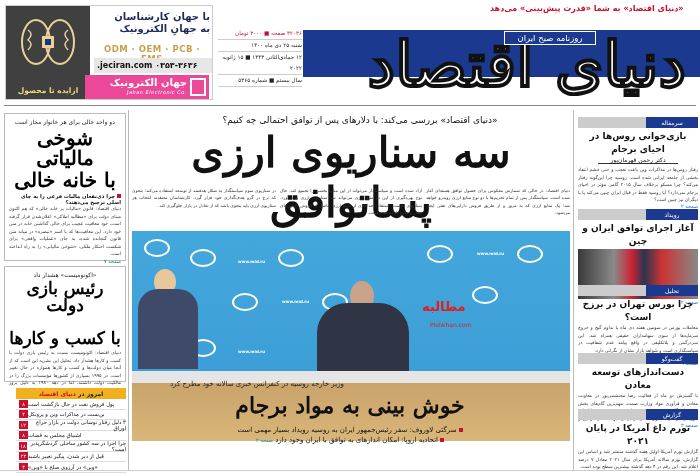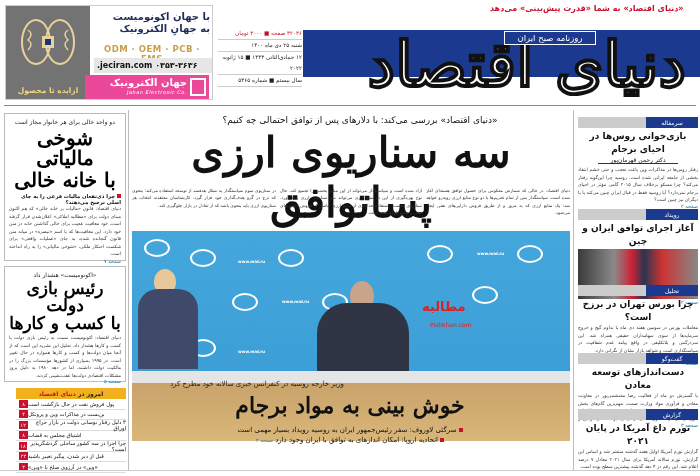--- a/index.html
+++ b/index.html
@@ -9,21 +9,21 @@
 
 #mast-bar{left:303px;top:30px;width:397px;height:47px;background:#1b3a8f}
 #mast-title{right:14px;top:4px;font-family:"DejaVu Serif",serif;font-size:62px;font-weight:bold;color:#fff;-webkit-text-stroke:2px #111;line-height:1;letter-spacing:-2px}
 #mast-slogan{left:490px;top:4px;font-size:8px;color:#c8102e;font-weight:bold}
 #mast-sub{left:504px;top:31px;width:92px;height:14px;border:1px solid #fff;color:#fff;font-size:8.5px;text-align:center;line-height:12px;background:#1b3a8f}
 #info{left:218px;top:28px;width:84px;font-size:5.6px;line-height:11px;color:#222}
 #info div{border-bottom:1px solid #ccc}
 #info .r{color:#c8102e}
 
 #ad{left:5px;top:5px;width:208px;height:95px;border:1px solid #ccc;overflow:hidden}
-#ad-left{left:0;top:0;width:84px;height:93px;background:#737373}
+#ad-left{left:0;top:0;width:84px;height:93px;background:#404040}
 #ad-brain{left:14px;top:10px;width:56px;height:52px}
 #ad-left-text{left:0;top:80px;width:84px;text-align:center;color:#f1d77a;font-size:7.5px;font-weight:bold}
 #ad-t1{left:88px;top:5px;width:116px;font-size:10px;font-weight:bold;color:#1f2a5a;line-height:12px}
 #ad-codes{left:88px;top:38px;width:116px;text-align:center;font-size:8.5px;font-weight:bold;color:#c8a04a;letter-spacing:.5px}
 #ad-url{left:88px;top:52px;width:118px;height:15px;background:#e6e6e6;font-size:8px;line-height:15px;padding-left:3px;color:#111;font-weight:bold}
 #ad-green{left:79px;top:69px;width:124px;height:36px;background:#ec4899;color:#fff}
 #ad-logo-txt{right:22px;top:2px;font-size:10px;font-weight:bold}
 #ad-logo-en{right:22px;top:14px;font-size:5px;font-style:italic;letter-spacing:.5px}
 #ad-logo-mark{right:3px;top:3px;width:16px;height:18px;border:2px solid #fff}
 
@@ -83,21 +83,21 @@
     <svg id="ad-brain" class="abs" viewBox="0 0 56 52">
       <ellipse cx="16" cy="26" rx="14" ry="22" fill="none" stroke="#e8d29a" stroke-width="2"></ellipse>
       <ellipse cx="40" cy="26" rx="14" ry="22" fill="none" stroke="#e8d29a" stroke-width="2"></ellipse>
       <path d="M8 14 q6 4 0 10 q6 4 0 10 M48 14 q-6 4 0 10 q-6 4 0 10" stroke="#e8d29a" fill="none" stroke-width="1.5"></path>
       <rect x="22" y="20" width="12" height="12" fill="#e8d29a"></rect>
       <rect x="25" y="23" width="6" height="6" fill="#1c3478"></rect>
     </svg>
     <div id="ad-left-text" class="abs">ازایده تا محصول</div>
   </div>
   <div id="ad-t1" class="abs rtl">
-    <div>با جهان اکونومیست</div>
+    <div>با جهان کارشناسان</div>
     <div>به جهانِ الکترونیک</div>
   </div>
   <div id="ad-codes" class="abs">ODM · OEM · PCB · EMS</div>
   <div id="ad-url" class="abs">.jeciran.com  ۰۳۵۳-۳۶۳۶</div>
   <div id="ad-green" class="abs">
     <div id="ad-logo-txt" class="abs">جهان الکترونیک</div>
     <div id="ad-logo-en" class="abs">Jahan Electronic Co.</div>
     <div id="ad-logo-mark" class="abs"></div>
   </div>
 </div>
@@ -109,21 +109,21 @@
   <div class="bigh" style="font-size:20px;margin-top:3px">شوخی مالیاتی</div>
   <div class="bigh" style="font-size:20px;margin-top:2px">با خانه خالی</div>
   <div style="font-size:5.2px;font-weight:bold;margin-top:3px"><span class="red-bullet"></span><span>چرا ذی‌نفعان مالیات فرعی را به جای اصلی ترجیح می‌دهند؟</span></div>
   <div class="body-txt">دنیای اقتصاد: قانون «مالیات بر خانه خالی» که هم اکنون مبنای دولت برای «مطالبه املاکی» اعلان‌شدن قرار گرفته است، خود معافیت عجیب برای خالی گذاشتن خانه در متن خود دارد. این معافیت‌ها که با اسم «تبصره» در میانه متن قانون گنجانده شده، به جای «عملیات واقعی» برای شکست احتکار ملکی، «شوخی مالیاتی» را به راه انداخته است.</div>
   <div class="page-ref">صفحه ۷</div>
 </div>
 
 <div class="abs boxed rtl" style="left:4px;top:266px;width:122px;height:116px">
   <div class="kicker">«اکونومیست» هشدار داد</div>
   <div class="bigh" style="font-size:17px;margin-top:2px">رئیس بازی دولت</div>
-  <div class="bigh" style="font-size:17px;margin-top:1px">با کسب و کارها</div>
+  <div class="bigh" style="font-size:17px;margin-top:16px">با کسب و کارها</div>
   <div class="body-txt" style="margin-top:2px;height:44px;overflow:hidden">دنیای اقتصاد: اکونومیست نسبت به رئیس بازی دولت با کسب و کارها هشدار داد. تحلیل این نشریه این است که از آنجا میان دولت‌ها و کسب و کارها همواره در حال تغییر است. در ۱۹۹۵ بسیاری از کشورها مؤسسات بزرگ را در مالکیت دولت داشتند، اما در دهه ۱۹۸۰ به دلیل بروز مشکلات اقتصادی دولت‌ها عقب‌نشینی کردند.</div>
   <div class="page-ref">صفحه ۵</div>
 </div>
 
 <div id="today" class="abs rtl">
   <div id="today-title"><span>امروز در</span> <span style="color:#c8102e">دنیای اقتصاد</span></div>
   <div class="today-item">
       <span class="today-num">۸</span>
       <span>پول فروش نفت در حال بازگشت است</span>
     </div>

